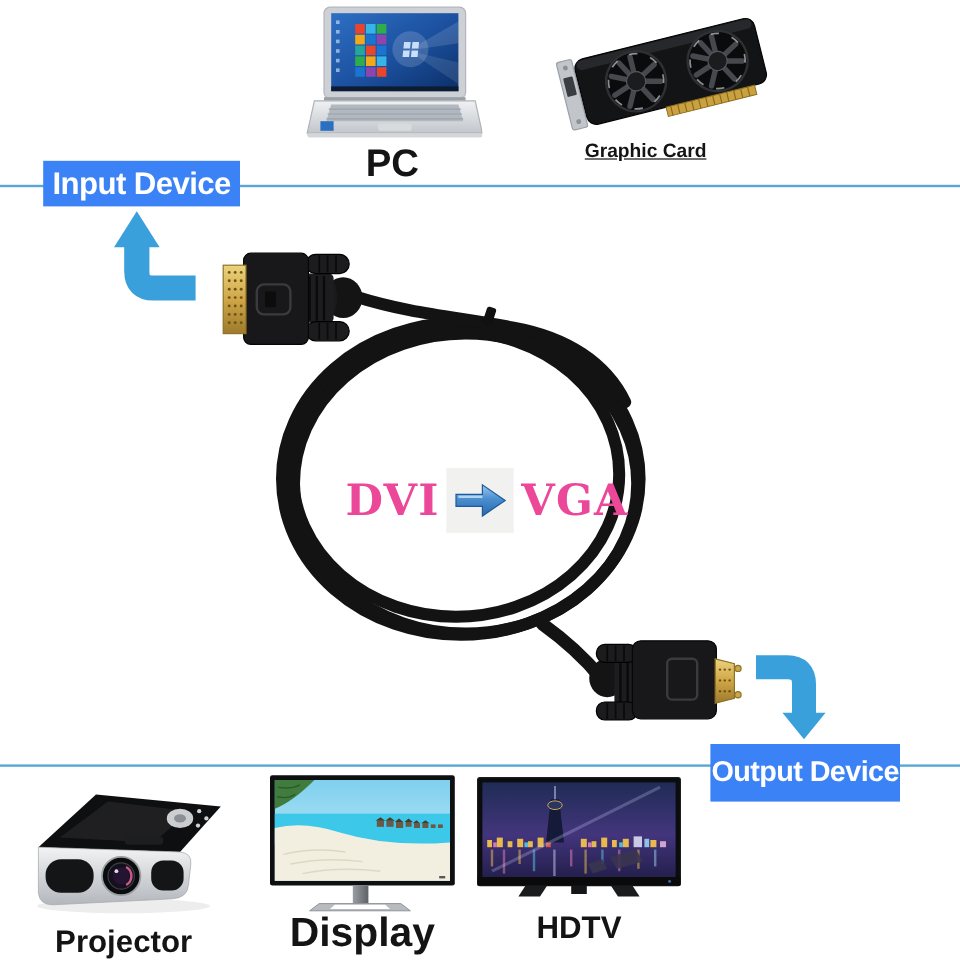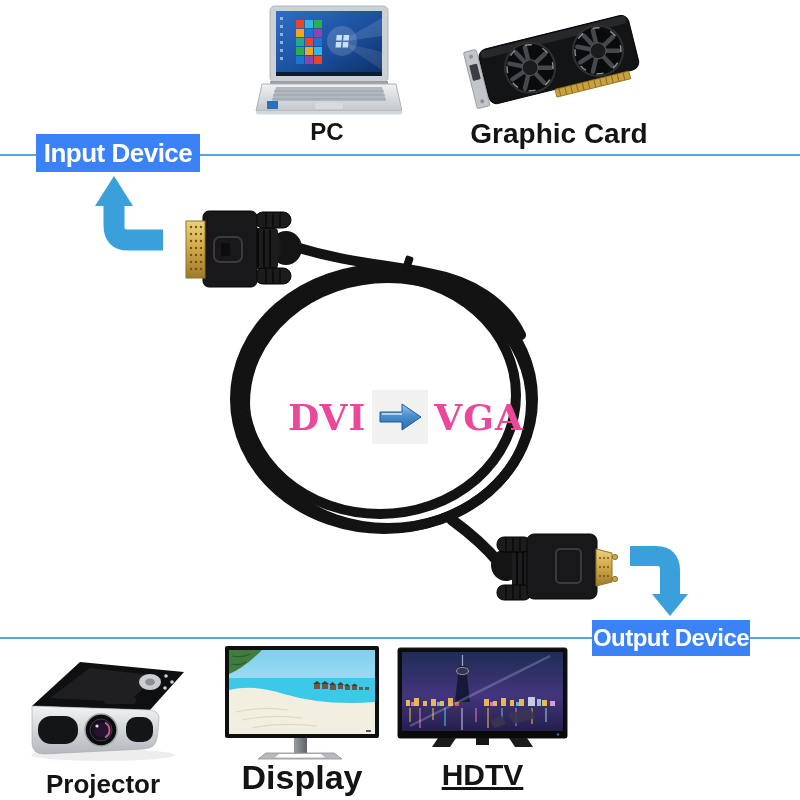--- a/index.html
+++ b/index.html
@@ -10,37 +10,37 @@
   .hline { position:absolute; left:0; width:800px; height:2px; background:#5aa7d4; z-index:1; }
   #line-input  { top:154px; }
   #line-output { top:637px; }
 
   .tag {
     position:absolute; background:#3b82f6; color:#ffffff; z-index:3;
     display:flex; align-items:center; justify-content:center;
     font-weight:bold; letter-spacing:-0.5px;
   }
   #tag-input  { left:36px;  top:134px; width:164px; height:38px; font-size:26px; }
-  #tag-output { left:592px; top:620px; width:158px; height:36px; font-size:24px; }
+  #tag-output { left:592px; top:620px; width:158px; height:48px; font-size:24px; }
 
   .fig { position:absolute; z-index:2; }
   #fig-pc        { left:252px; top:4px;   width:150px; height:114px; }
   #fig-gpu       { left:462px; top:0px;   width:190px; height:118px; }
   #fig-projector { left:8px;   top:650px; width:190px; height:112px; }
   #fig-display   { left:222px; top:642px; width:160px; height:118px; }
   #fig-hdtv      { left:390px; top:644px; width:185px; height:112px; }
 
   .cap {
     position:absolute; z-index:2; text-align:center; color:#141414; font-weight:bold;
   }
-  #cap-pc        { left:252px; top:118px; width:150px; font-size:24px; }
-  #cap-gpu       { left:464px; top:118px; width:190px; font-size:28px; }
+  #cap-pc        { left:252px; top:118px; width:150px; font-size:32px; }
+  #cap-gpu       { left:443px; top:118px; width:190px; font-size:16px;text-decoration:underline; }
   #cap-projector { left:8px;   top:756px; width:190px; font-size:26px;margin-top:13px; }
   #cap-display   { left:222px; top:758px; width:160px; font-size:34px; }
-  #cap-hdtv      { left:390px; top:758px; width:185px; font-size:30px;text-decoration:underline; }
+  #cap-hdtv      { left:390px; top:758px; width:185px; font-size:26px; }
 
   #overlay { position:absolute; left:0; top:0; width:800px; height:800px; z-index:2; }
 
   .logo {
     position:absolute; left:288px; top:388px; height:58px; z-index:2;
     display:flex; align-items:center;
   }
   .logo .word {
     font-family:"DejaVu Serif", serif; font-weight:bold; font-size:36px;
     color:#ec4899; letter-spacing:1px; line-height:58px;

